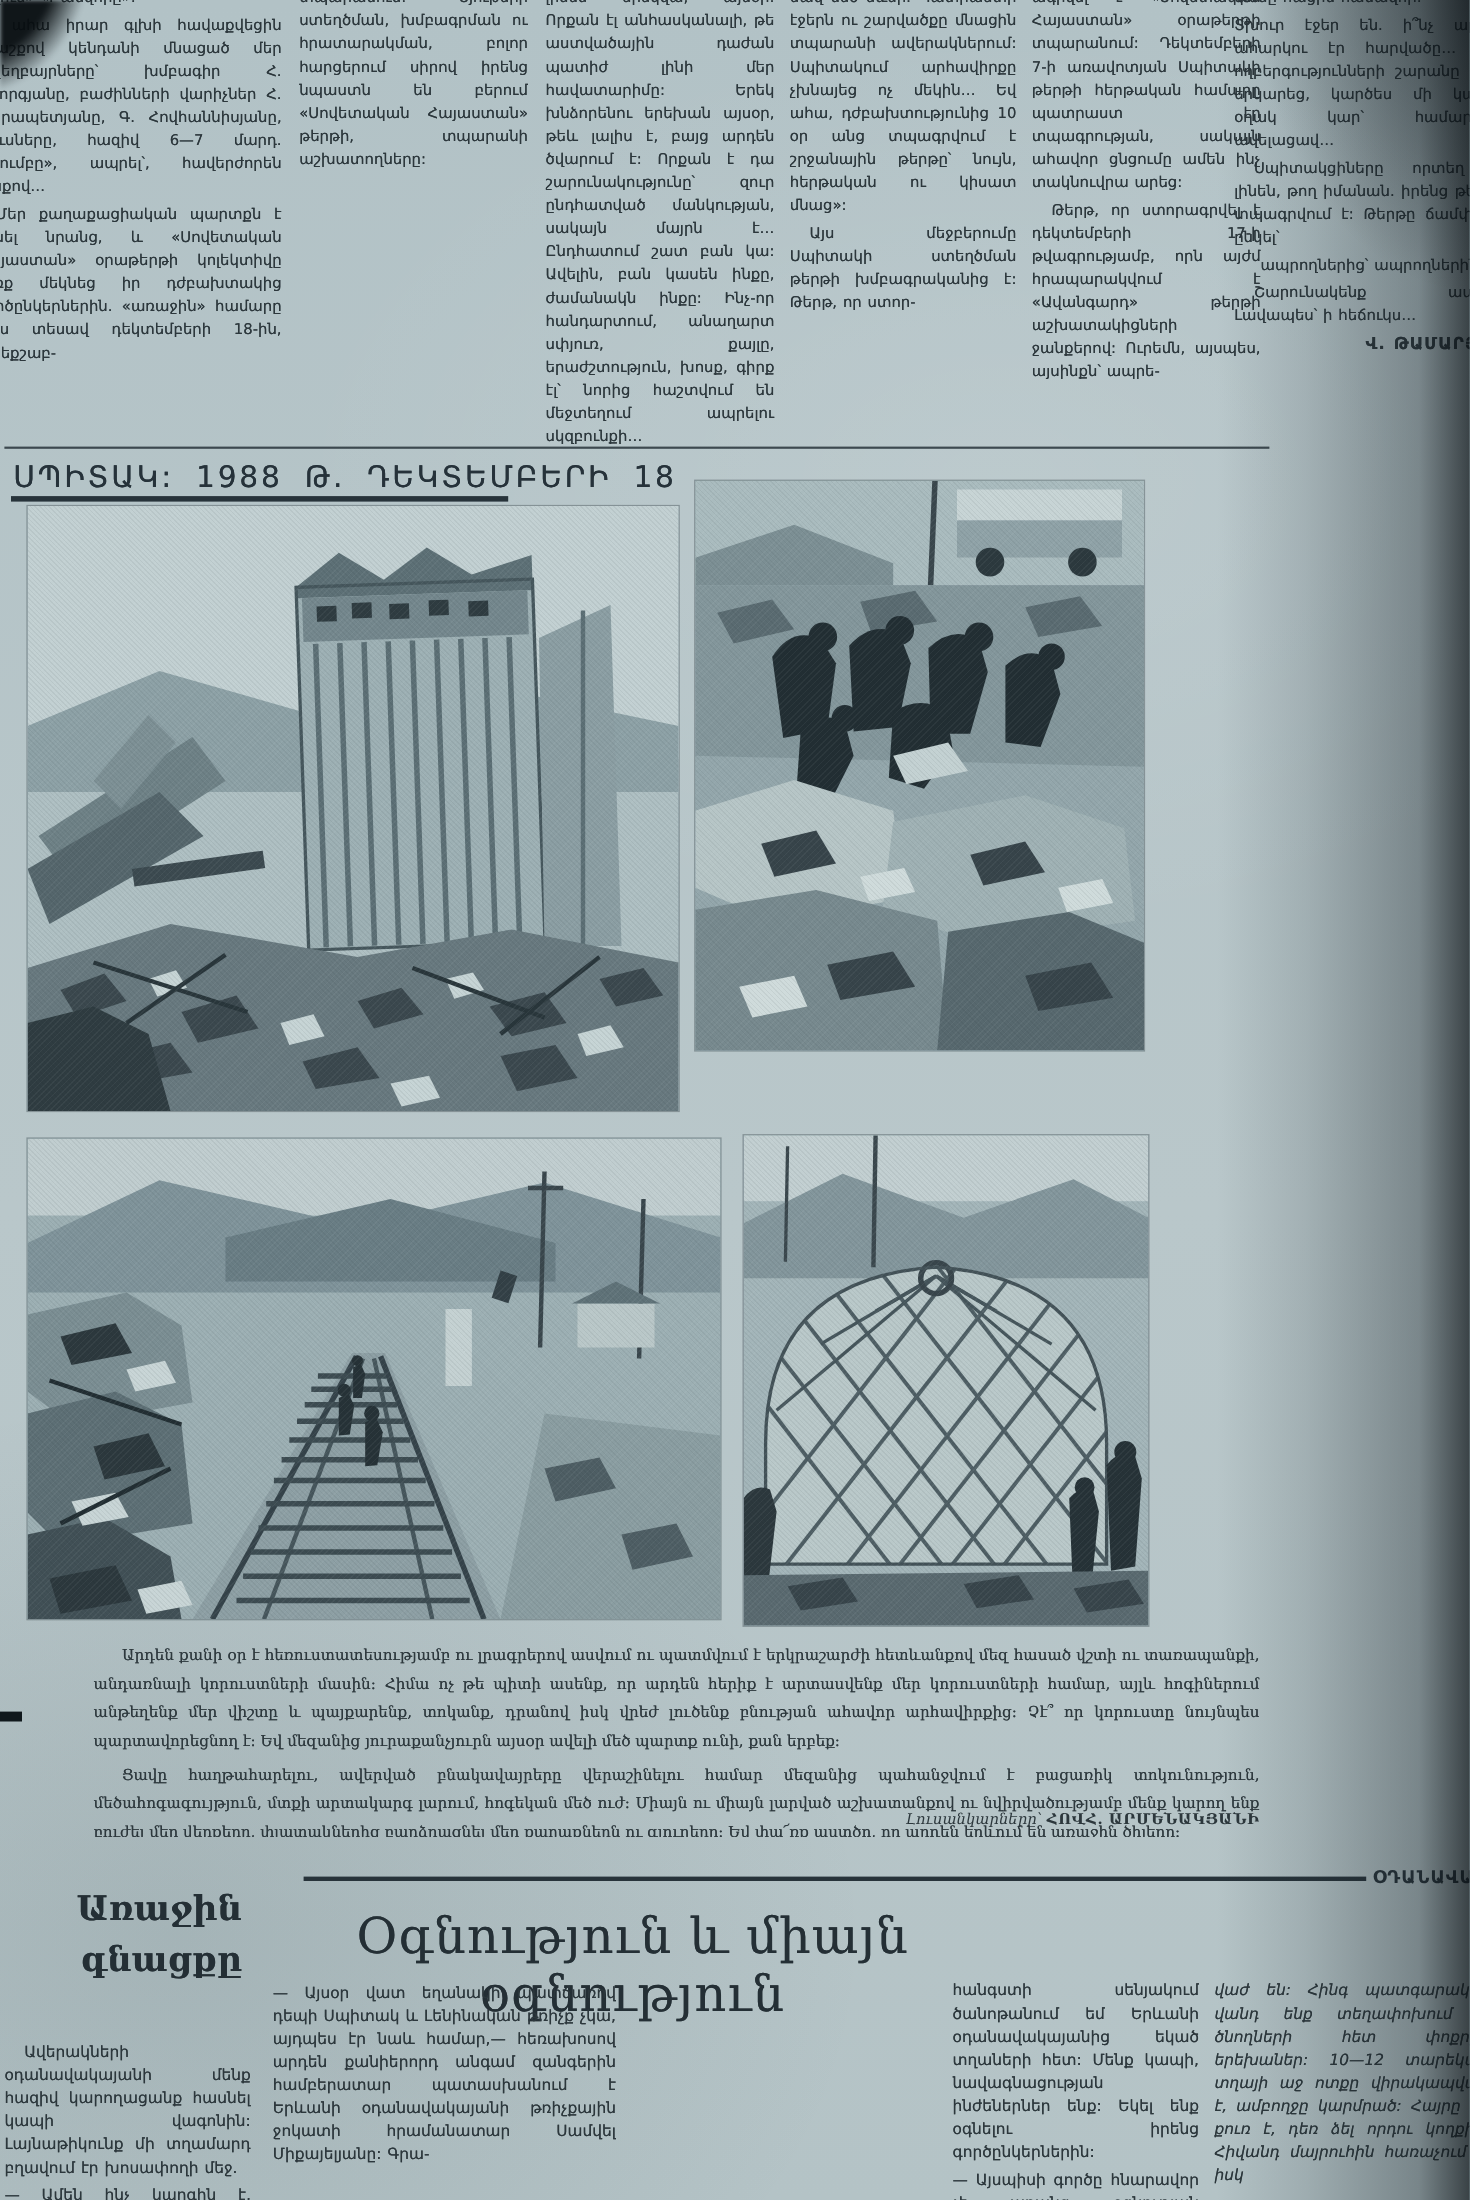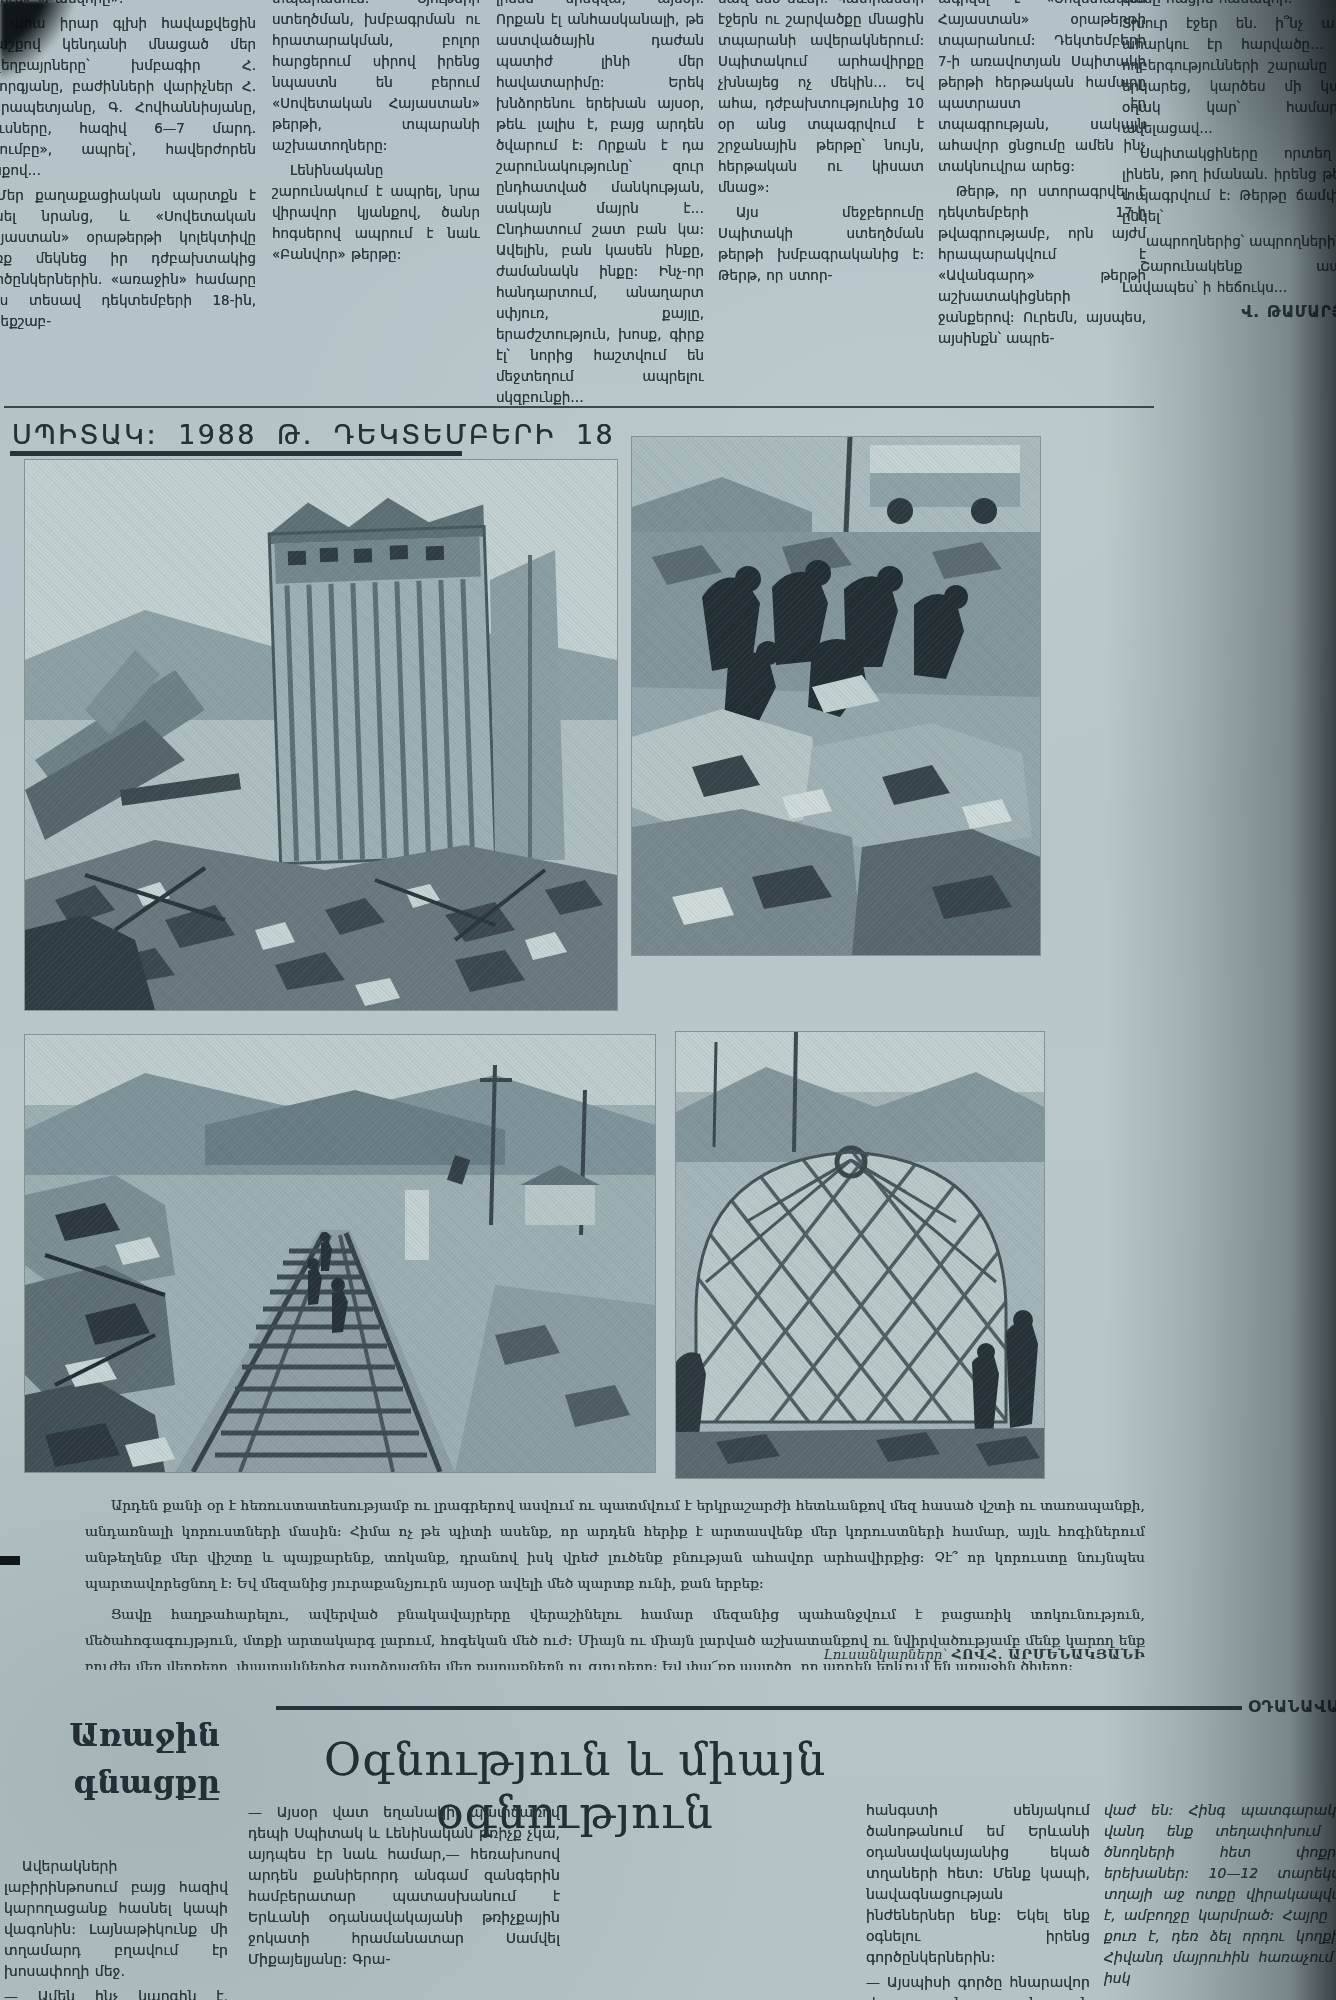--- a/index.html
+++ b/index.html
@@ -88,21 +88,20 @@
 
 <div id="page">
 
   <div class="abs col" style="left:-22px;top:-12px;width:278px;height:420px;">
     <p class="frag">…վում» «Բանվորը»:</p>
     <p class="frag">Եվ ահա իրար գլխի հավաքվեցին հրաշքով կենդանի մնացած մեր գրչեղբայրները՝ խմբագիր Հ. Գևորգյանը, բաժինների վարիչներ Հ. Կարապետյանը, Գ. Հովհաննիսյանը, մյուսները, հազիվ 6—7 մարդ. «խումբը», ապրել՝, հավերժորեն շենքով…</p>
     <p class="p-ind">Մեր քաղաքացիական պարտքն է օգնել նրանց, և «Սովետական Հայաստան» օրաթերթի կոլեկտիվը ձեռք մեկնեց իր դժբախտակից գործընկերներին. «առաջին» համարը լույս տեսավ դեկտեմբերի 18-ին, չորեքշաբ-</p>
   </div>
   <div class="abs col" style="left:272px;top:-12px;width:208px;height:420px;">
     <p class="frag">տպարանում: Նյութերի ստեղծման, խմբագրման ու հրատարակման, բոլոր հարցերում սիրով իրենց նպաստն են բերում «Սովետական Հայաստան» թերթի, տպարանի աշխատողները:</p>
-    <p class="p-ind">Լենինականը շարունակում է ապրել, նրա վիրավոր կյանքով, ծանր հոգսերով ապրում է նաև «Բանվոր» թերթը:</p>
   </div>
   <div class="abs col" style="left:496px;top:-12px;width:208px;height:420px;">
     <p class="frag">լինեն երեկվա, այսօր: Որքան էլ անհասկանալի, թե աստվածային դաժան պատիժ լինի մեր հավատարիմը: Երեկ խնձորենու երեխան այսօր, թեև լալիս է, բայց արդեն ծվարում է: Որքան է դա շարունակությունը՝ զուր ընդհատված մանկության, սակայն մայրն է… Ընդհատում շատ բան կա: Ավելին, բան կասեն ինքը, ժամանակն ինքը: Ինչ-որ հանդարտում, անաղարտ սփյուռ, քայլը, երաժշտություն, խոսք, գիրք էլ՝ նորից հաշտվում են մեջտեղում ապրելու սկզբունքի…</p>
   </div>
   <div class="abs col" style="left:718px;top:-12px;width:206px;height:420px;">
     <p class="frag">սավ մեծ սևեր: Պատրաստի էջերն ու շարվածքը մնացին տպարանի ավերակներում: Սպիտակում արհավիրքը չխնայեց ոչ մեկին… Եվ ահա, դժբախտությունից 10 օր անց տպագրվում է շրջանային թերթը՝ նույն, հերթական ու կիսատ մնաց»:</p>
     <p class="p-ind">Այս մեջբերումը Սպիտակի ստեղծման թերթի խմբագրականից է: Թերթ, որ ստոր-</p>
   </div>
   <div class="abs col" style="left:938px;top:-12px;width:208px;height:420px;">
     <p class="frag">ագրվել է «Սովետական Հայաստան» օրաթերթի տպարանում: Դեկտեմբերի 7-ի առավոտյան Սպիտակի թերթի հերթական համարը պատրաստ էր տպագրության, սակայն ահավոր ցնցումը ամեն ինչ տակնուվրա արեց:</p>
@@ -394,21 +393,21 @@
   <div class="abs rule" style="left:276px;top:1706px;width:966px;height:4px;"></div>
   <div class="abs kicker" style="left:1248px;top:1697px;">ՕԴԱՆԱՎԱԿԱՅԱՆՈՒՄ</div>
   <div class="abs headline-main" style="left:230px;top:1733px;width:690px;">Օգնություն և միայն օգնություն</div>
 
   <div class="abs headline-left" style="left:8px;top:1712px;width:212px;">
     <div>Առաջին</div>
     <div>գնացքը</div>
   </div>
 
   <div class="abs col" style="left:4px;top:1856px;width:224px;height:144px;font-size:14px;">
-    <p class="p-ind">Ավերակների լաբիրինթոսում բայց հազիվ կարողացանք հասնել կապի վագոնին: Լայնաթիկունք մի տղամարդ բղավում էր խոսափողի մեջ.</p>
+    <p class="p-ind">Ավերակների օդանավակայանի մենք հազիվ կարողացանք հասնել կապի վագոնին: Լայնաթիկունք մի տղամարդ բղավում էր խոսափողի մեջ.</p>
     <p class="frag">— Ամեն ինչ կարգին է, շարունակեք…</p>
   </div>
   <div class="abs col" style="left:248px;top:1802px;width:312px;height:198px;font-size:14px;">
     <p class="frag">— Այսօր վատ եղանակի պատճառով դեպի Սպիտակ և Լենինական թռիչք չկա, այդպես էր նաև համար,— հեռախոսով արդեն քանիերորդ անգամ զանգերին համբերատար պատասխանում է Երևանի օդանավակայանի թռիչքային ջոկատի հրամանատար Սամվել Միքայելյանը: Գրա-</p>
   </div>
   <div class="abs col" style="left:866px;top:1800px;width:224px;height:200px;font-size:14px;">
     <p class="frag">հանգստի սենյակում ծանոթանում եմ Երևանի օդանավակայանից եկած տղաների հետ: Մենք կապի, նավագնացության ինժեներներ ենք: Եկել ենք օգնելու իրենց գործընկերներին:</p>
     <p class="frag">— Այսպիսի գործը հնարավոր չէ առանց օգնության կատարել: Ժամը 8-ից այստեղ ենք, հաջորդ</p>
   </div>
   <div class="abs col italic-col" style="left:1104px;top:1800px;width:250px;height:200px;font-size:14px;">

